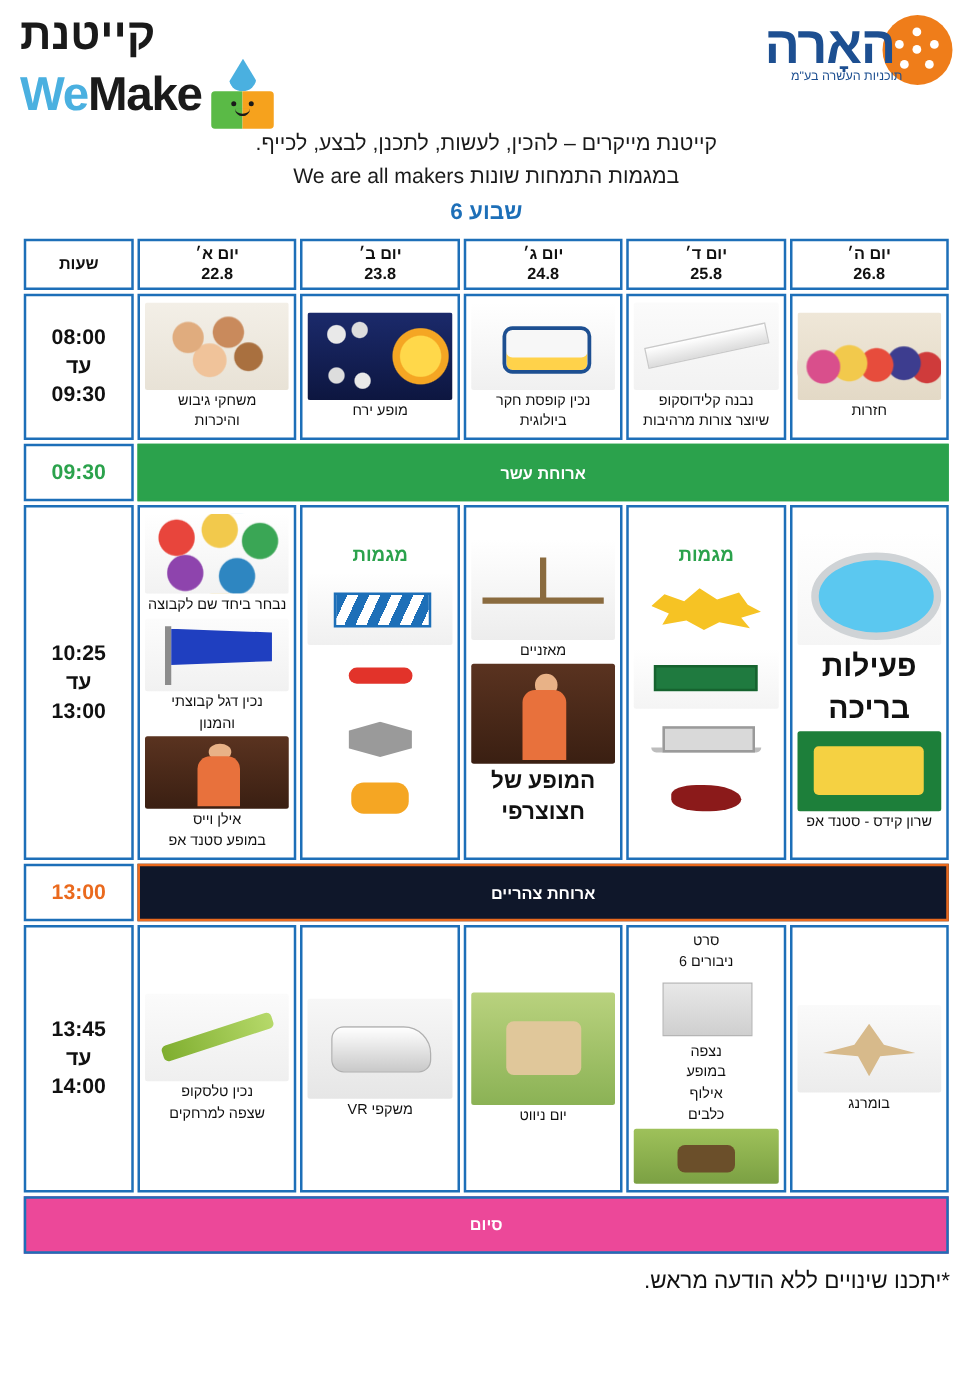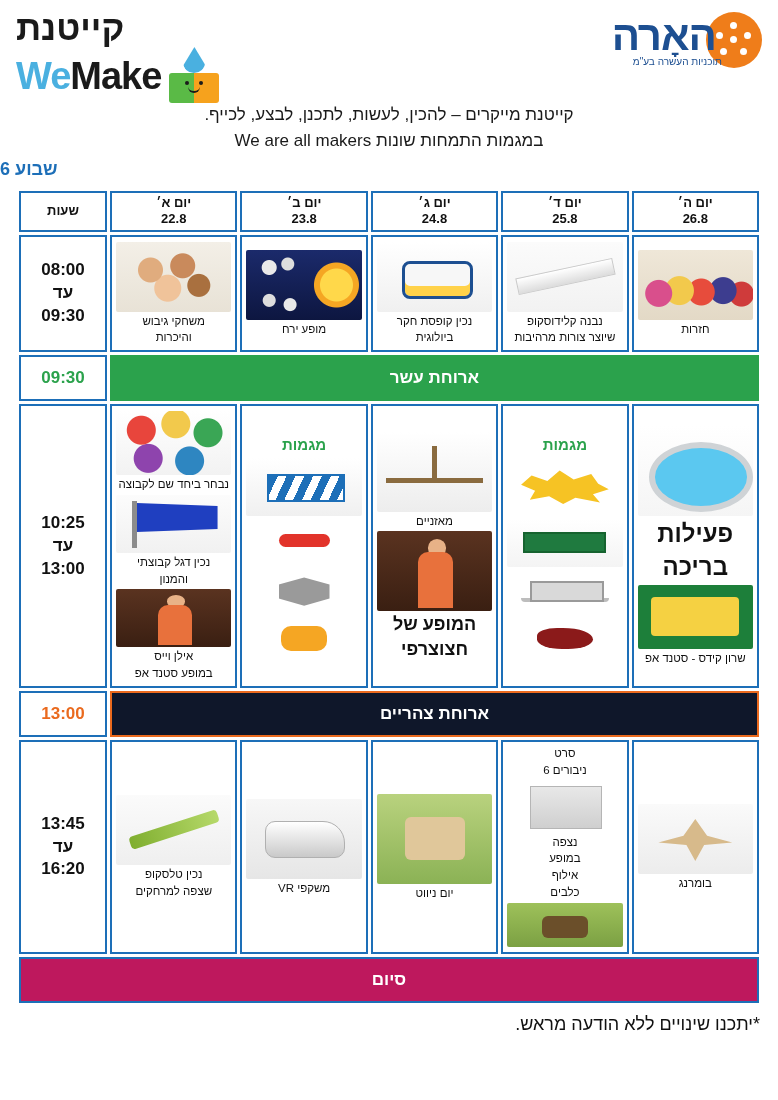--- a/index.html
+++ b/index.html
@@ -141,21 +141,21 @@
   
   .tagline {
     text-align: center;
     font-size: 17px;
     line-height: 1.5;
     margin: 2px 0 6px 0;
     direction: rtl;
   }
   .tagline .bold { font-weight: normal; }
   .week-title {
-    text-align: left;
+    text-align: center;
     font-size: 18px;
     font-weight: bold;
     color: #1d6fb8;
     margin: 4px 0 8px 0;
   }
 
   
   .grid {
     margin: 0 16px;
     width: 746px;
@@ -214,29 +214,29 @@
   }
   .segment-title {
     font-size: 15px;
     font-weight: bold;
     color: #2ba24c;
     margin: 4px 0 2px 0;
   }
 
   
   td.banner {
-    font-size: 17px;
+    font-size: 13px;
     font-weight: bold;
     color: #fff;
     height: 46px;
     border: 2px solid #1d6fb8;
   }
   td.banner.green { background: #2ba24c; border-color: #2ba24c; }
   td.banner.orange { background: #0f172a; border-color: #ea6a1e; }
-  td.banner.blue { background: #be185d; border-color: #1d6fb8; }
+  td.banner.blue { background: #ec4899; border-color: #1d6fb8; }
   td.hour-green { color: #2ba24c; font-size: 17px; font-weight: bold; }
   td.hour-orange { color: #ea6a1e; font-size: 17px; font-weight: bold; }
 
   
   .art {
     width: 100%;
     max-width: 130px;
     border-radius: 2px;
     position: relative;
     overflow: hidden;
@@ -698,21 +698,21 @@
         <td>
           <div class="cellbox">
             <div class="art h70 ph-telescope"></div>
             <div class="caption">נכין טלסקופ</div>
             <div class="caption">שצפה למרחקים</div>
           </div>
         </td>
         <td class="hourcell">
           <div>13:45</div>
           <div>עד</div>
-          <div>16:20</div>
+          <div>14:00</div>
         </td>
       </tr>
 
       <tr>
         <td class="banner blue" colspan="6">סיום</td>
       </tr>
 
     </tbody>
       </table>
   </div>

